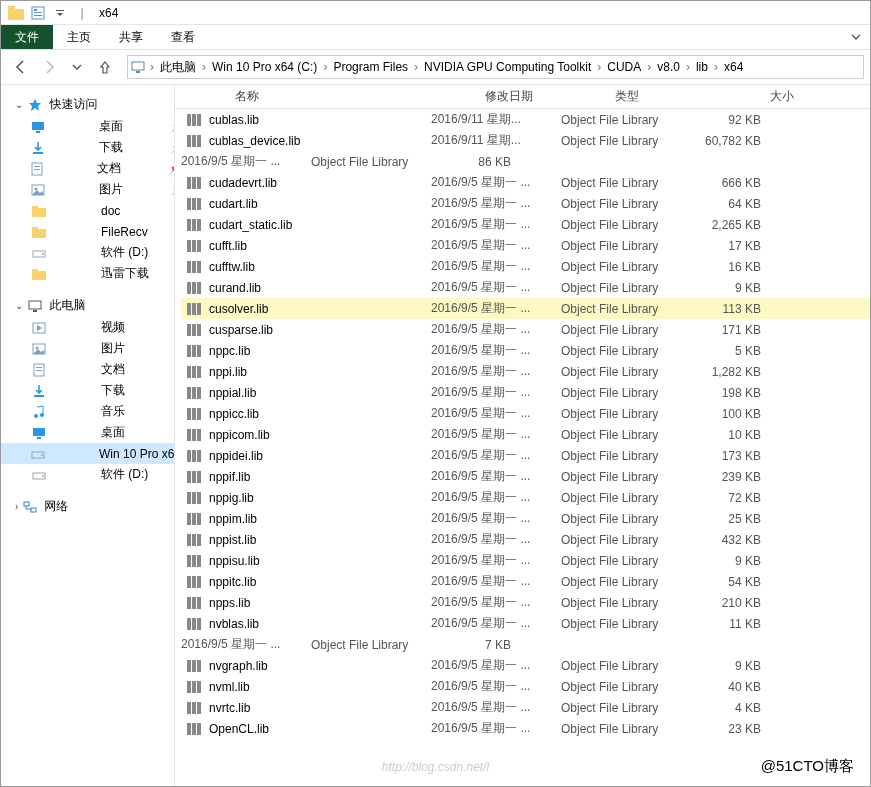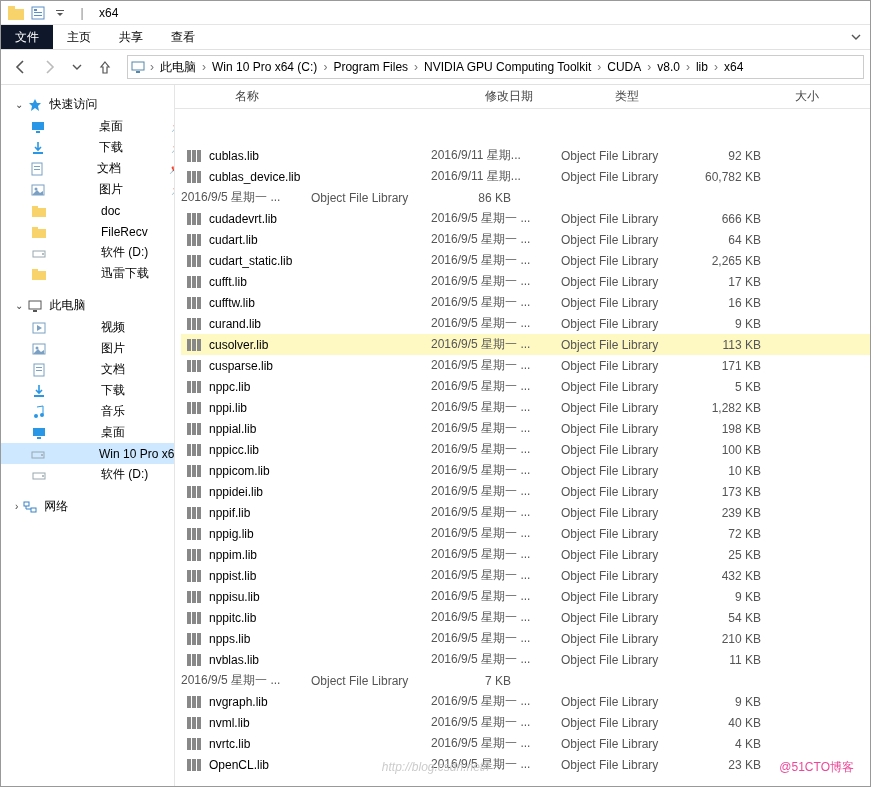--- a/index.html
+++ b/index.html
@@ -2,21 +2,21 @@
 <html><head>
 <meta charset="utf-8">
 <style>
 * { margin:0; padding:0; box-sizing:border-box; font-family:"Microsoft YaHei","Segoe UI",Arial,sans-serif; font-size:12px; }
 body { background:#fff; color:#000; width:871px; height:787px; overflow:hidden; border:1px solid #999; position:relative; }
 .titlebar { height:24px; background:#fff; display:flex; align-items:center; padding:0 4px; border-bottom:1px solid #e5e5e5;}
 .titlebar .qat-icon { width:18px; height:18px; display:inline-flex; align-items:center; justify-content:center; margin:0 2px; }
 .titlebar .title { margin-left:6px; }
 .ribbon-tabs { height:24px; background:#fff; display:flex; align-items:stretch; }
 .ribbon-tab { padding:0 14px; line-height:24px; cursor:default; }
-.ribbon-tab.file { background:#0f172a; color:#fff; }
+.ribbon-tab.file { background:#14532d; color:#fff; }
 .ribbon-spacer { flex:1; }
 .ribbon-expand { width:28px; display:flex; align-items:center; justify-content:center; }
 .navbar { height:36px; display:flex; align-items:center; padding:0 6px; border-top:1px solid #e1e1e1; border-bottom:1px solid #e1e1e1; }
 .nav-btn { width:26px; height:26px; display:flex; align-items:center; justify-content:center; color:#555; margin:0 1px; }
 .nav-btn.disabled { color:#bbb; }
 .breadcrumb { flex:1; height:24px; border:1px solid #ccc; margin-left:8px; display:flex; align-items:center; overflow:hidden; }
 .bc-icon { width:20px; display:flex; align-items:center; justify-content:center; }
 .bc-item { padding:0 4px; white-space:nowrap; line-height:22px; }
 .bc-chevron { color:#777; padding:0 2px; }
 .content { display:flex; height:calc(100% - 84px); }
@@ -27,32 +27,32 @@
 .side-item.selected { background:#cde8ff; }
 .side-item .pin { margin-left:auto; color:#555; font-size:10px; }
 .side-sep { height:10px; }
 .icon-box { width:16px; height:16px; display:inline-flex; align-items:center; justify-content:center; margin-right:6px; }
 .main { flex:1; display:flex; flex-direction:column; }
 .col-headers { display:flex; height:24px; align-items:center; border-bottom:1px solid #e5e5e5; padding-left:6px; }
 .ch { padding-left:6px; color:#444; }
 .ch-name { width:250px;margin-left:48px; }
 .ch-date { width:130px; }
 .ch-type { width:130px; }
-.ch-size { width:80px; text-align:right; }
-.file-list { flex:1; overflow:auto; padding-left:6px;margin-top:36px; }
+.ch-size { width:80px; text-align:center; }
+.file-list { flex:1; overflow:auto; padding-left:6px; }
 .row { display:flex; align-items:center; height:21px; }
 .row.sel { background:#fef9c3; }
 .cell-name { width:250px; display:flex; align-items:center; padding-left:6px; white-space:nowrap; }
 .cell-date { width:130px; color:#555; white-space:nowrap; }
 .cell-type { width:130px; color:#555; }
 .cell-size { width:80px; color:#555; text-align:right; padding-right:10px; }
 .lib-ico { width:16px; height:14px; margin-right:6px; display:inline-block; }
 .lib-ico svg { display:block; }
 .watermark { position:absolute; bottom:10px; left:0; right:0; text-align:center; color:#ccc; font-family:Georgia,serif; font-size:18px; font-style:italic; pointer-events:none; }
-.watermark .right { position:absolute; right:16px; bottom:0; font-size:12px; font-style:normal; color:#ec4899; }
+.watermark .right { position:absolute; right:16px; bottom:0; font-size:15px; font-style:normal; color:#000000; }
 </style>
 </head>
 <body>
 
 <div class="titlebar">
   <span class="qat-icon">
       <svg width="16" height="14">
         <rect x="0" y="3" width="16" height="11" fill="#f8d36b"></rect>
         <rect x="0" y="0" width="7" height="4" fill="#f8d36b"></rect>
       </svg>

